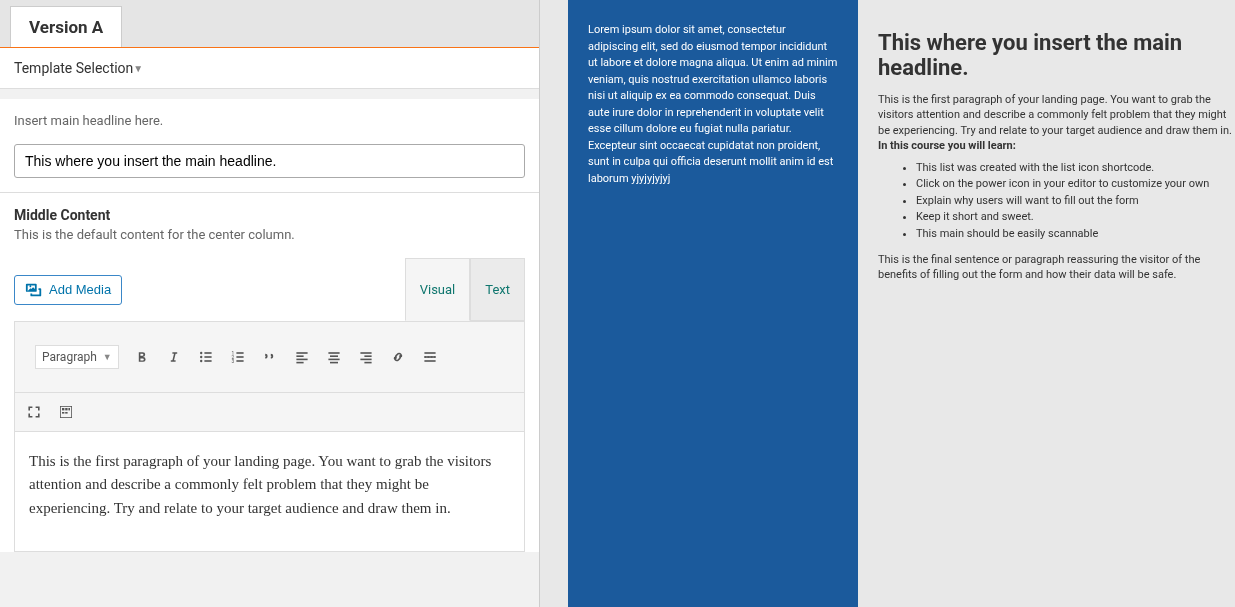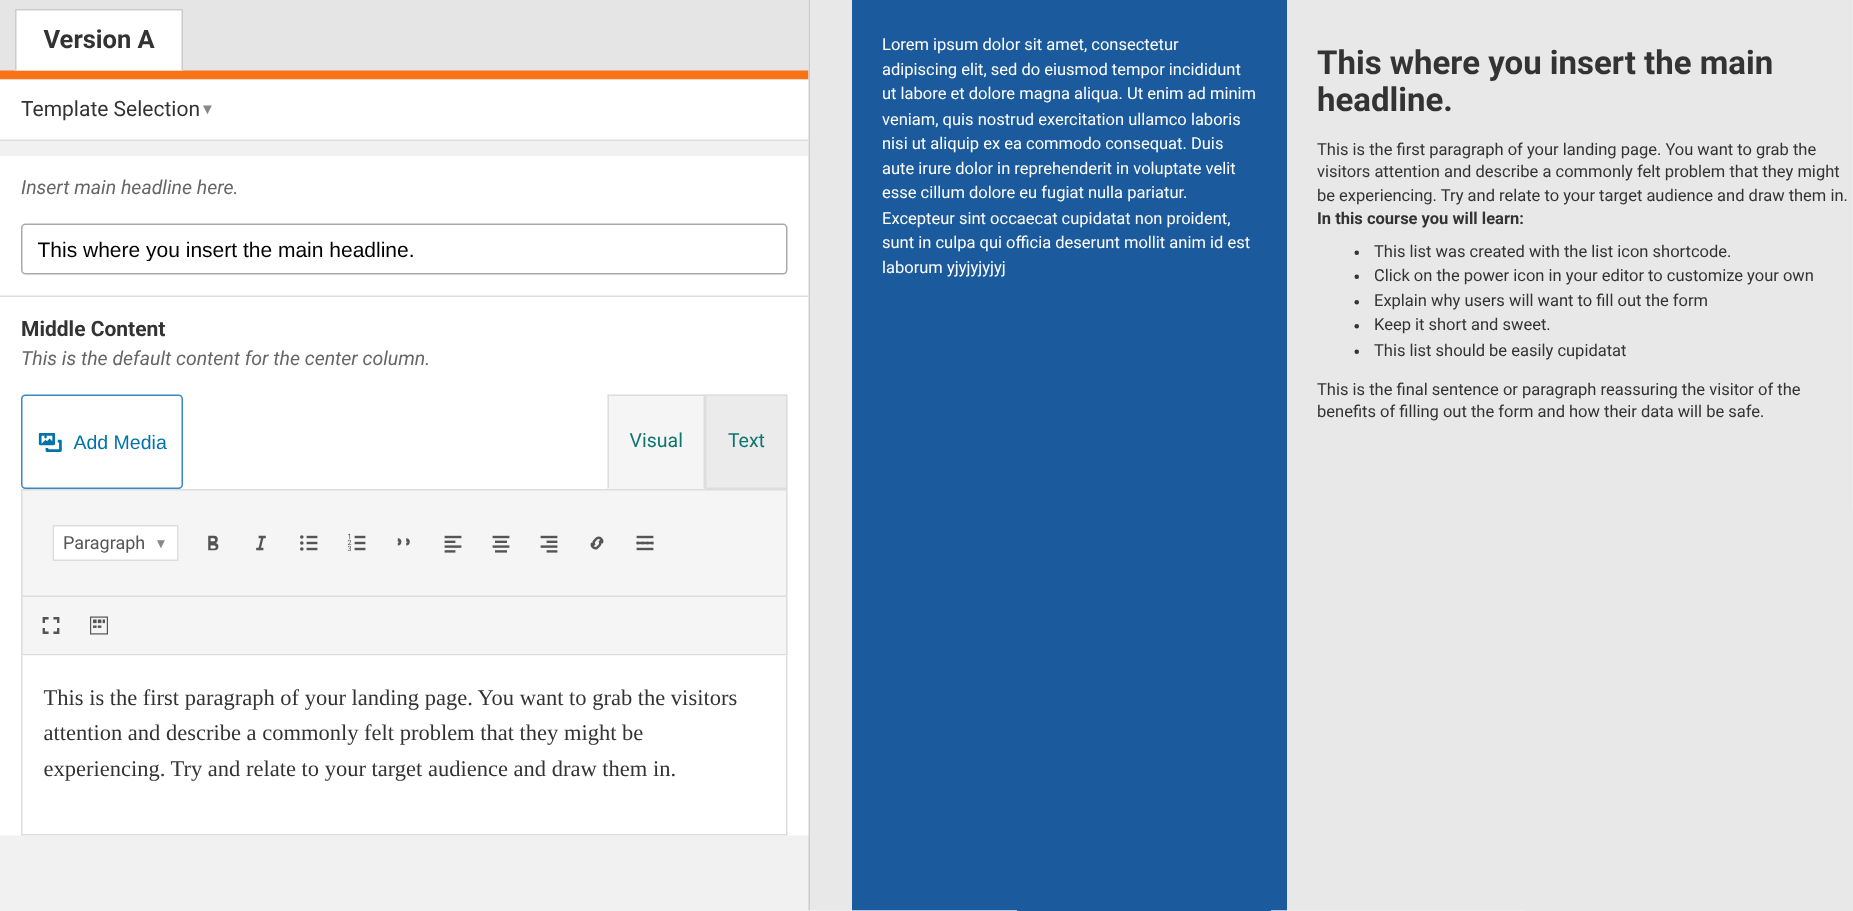--- a/index.html
+++ b/index.html
@@ -8,32 +8,32 @@
 .left-panel { width: 540px; background: #f1f1f1; border-right: 1px solid #ccc; overflow-y: auto; }
 .preview-panel { flex: 1; display: flex; background: #e8e8e8; }
 .preview-blue { width: 290px; background: #1b5a9c; color: #fff; padding: 22px 20px; font-size: 11px; line-height: 1.5; margin-left: 28px; }
 .preview-right { flex: 1; background: #e8e8e8; padding: 20px 0 20px 20px; color: #333; }
 .preview-right h2 { font-size: 22px; font-weight: bold; margin-bottom: 12px; margin-top: 10px; }
 .preview-right p { font-size: 11px; line-height: 1.4; margin-bottom: 4px; }
 .preview-right ul { margin: 6px 0 10px 38px; }
 .preview-right li { font-size: 11px; line-height: 1.5; }
 .preview-right .learn { font-weight: bold; }
 
-.tab-bar { background: #e5e5e5; border-bottom: 6px solid #f97316; padding: 0; }
+.tab-bar { background: #e5e5e5; border-bottom: 1px solid #f97316; padding: 0; }
 .tab { display: inline-block; background: #fff; border: 1px solid #ccc; border-bottom: none; padding: 10px 18px; font-size: 17px; font-weight: bold; margin: 6px 0 0 10px; }
 
 .accordion-header { display: flex; align-items: center; padding: 12px 14px; background: #fff; border-bottom: 1px solid #ddd; cursor: pointer; font-size: 14px; }
 .accordion-header .caret { color: #888; font-size: 10px; }
 
 .section-body { background: #fff; padding: 14px; border-bottom: 1px solid #ddd; }
 .field-label { font-size: 14px; font-weight: bold; margin-bottom: 4px; }
-.field-help { font-size: 13px; font-style: italic; color: #666; margin-bottom: 16px; }
+.field-help { font-size: 13px; color: #666; margin-bottom: 16px; }
 .text-input { width: 100%; padding: 8px 10px; border: 1px solid #aaa; border-radius: 3px; font-size: 14px; background: #fff; }
 
-.editor-buttons { display: flex; gap: 21px; margin-bottom: 0; }
+.editor-buttons { display: flex; gap: 21px; align-items: center; margin-bottom: 0; }
 .media-btn { display: inline-flex; align-items: center; gap: 6px; padding: 5px 10px; border: 1px solid #3a87c8; border-radius: 3px; background: #fff; color: #0073aa; font-size: 13px; cursor: pointer; }
 .media-btn .icon { width: 18px; height: 18px; display: inline-flex; align-items: center; justify-content: center; }
 .editor-tabs { margin-left: auto; display: flex; }
 .editor-tab { padding: 23px 14px; background: #ebebeb; border: 1px solid #ddd; cursor: pointer; font-size: 13px; color: #0f766e; }
 .editor-tab.active { background: #f5f5f5; border-bottom-color: #f5f5f5; }
 
 .toolbar { background: #f5f5f5; border: 1px solid #ddd; padding: 20px; display: flex; flex-wrap: wrap; gap: 2px; align-items: center; }
 .para-select { padding: 4px 6px; border: 1px solid #ddd; background: #fff; font-size: 12px; color: #555; display: inline-flex; align-items: center; gap: 6px; margin-right: 6px; }
 .tb-btn { width: 30px; height: 30px; display: inline-flex; align-items: center; justify-content: center; cursor: pointer; color: #555; }
 .toolbar-row2 { background: #f5f5f5; border: 1px solid #ddd; border-top: none; padding: 4px; display: flex; gap: 2px; }
@@ -191,18 +191,18 @@
       <p>Lorem ipsum dolor sit amet, consectetur adipiscing elit, sed do eiusmod tempor incididunt ut labore et dolore magna aliqua. Ut enim ad minim veniam, quis nostrud exercitation ullamco laboris nisi ut aliquip ex ea commodo consequat. Duis aute irure dolor in reprehenderit in voluptate velit esse cillum dolore eu fugiat nulla pariatur. Excepteur sint occaecat cupidatat non proident, sunt in culpa qui officia deserunt mollit anim id est laborum yjyjyjyjyj</p>
     </div>
     <div class="preview-right">
       <h2>This where you insert the main headline.</h2>
       <p>This is the first paragraph of your landing page. You want to grab the visitors attention and describe a commonly felt problem that they might be experiencing. Try and relate to your target audience and draw them in. <span class="learn">In this course you will learn:</span></p>
       <ul>
         <li>This list was created with the list icon shortcode.</li>
         <li>Click on the power icon in your editor to customize your own</li>
         <li>Explain why users will want to fill out the form</li>
         <li>Keep it short and sweet.</li>
-        <li>This list should be easily cupidatat</li>
+        <li>This main should be easily scannable</li>
       </ul>
       <p>This is the final sentence or paragraph reassuring the visitor of the benefits of filling out the form and how their data will be safe.</p>
     </div>
   </div>
 </div>
 
 </body></html>

